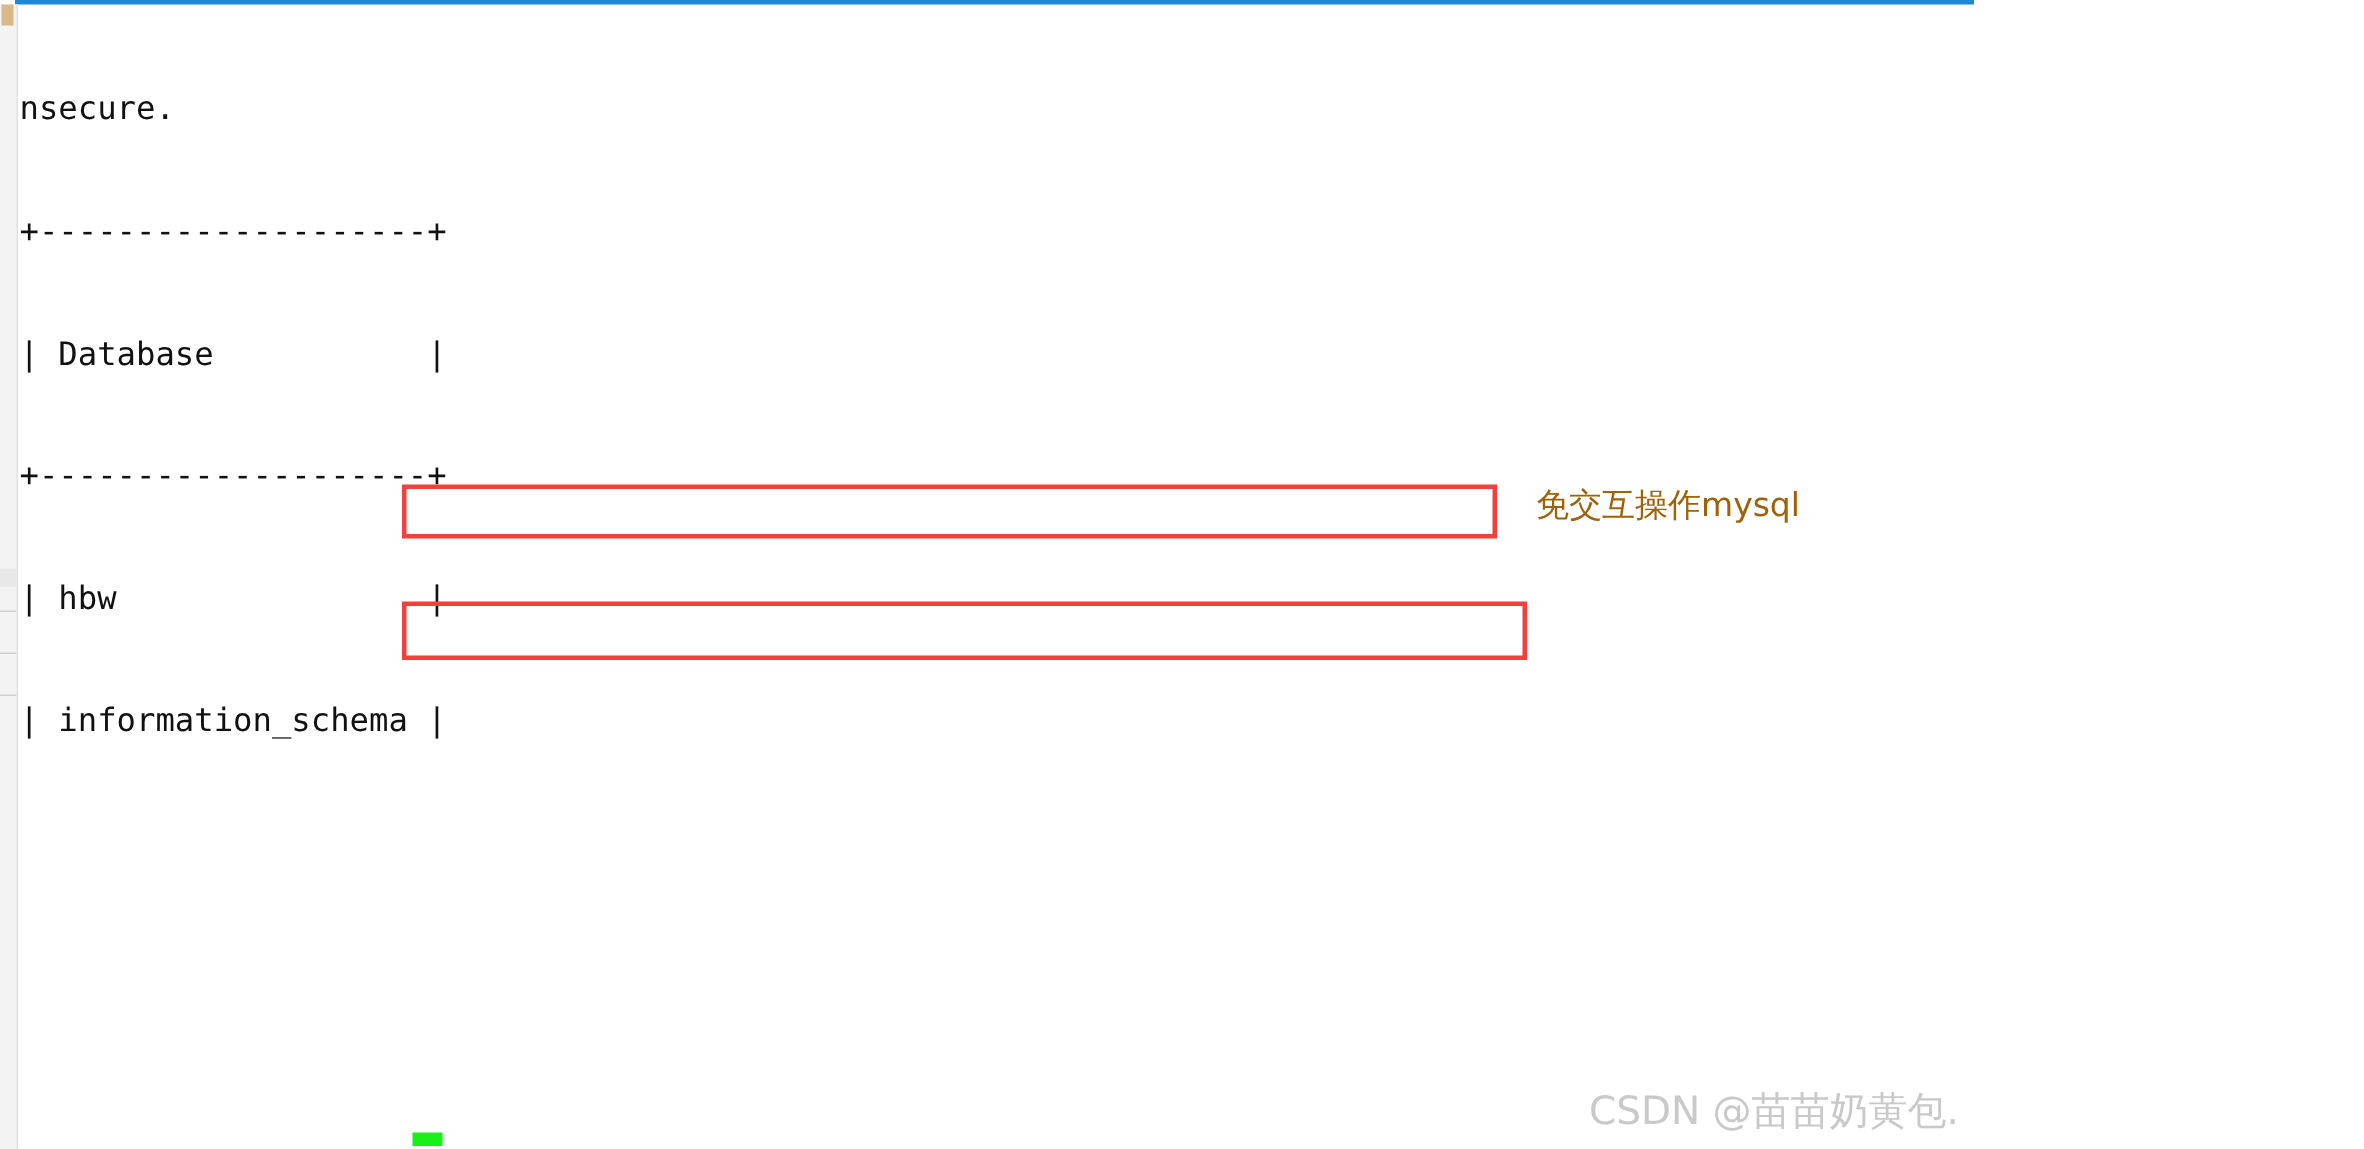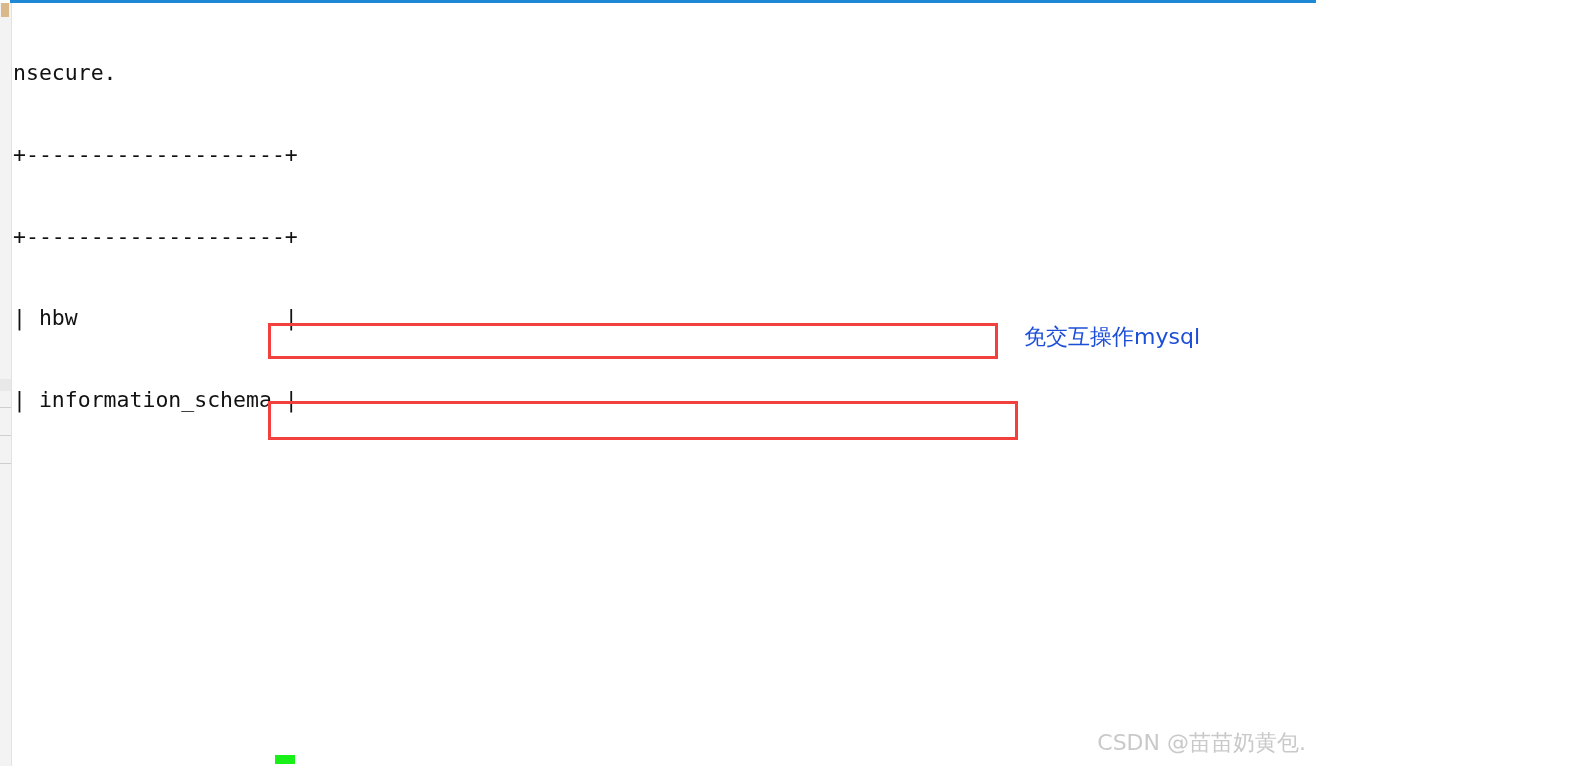--- a/index.html
+++ b/index.html
@@ -87,41 +87,41 @@
   #redbox-1 { left: 268px; top: 323px; width: 730px; height: 36px; }
   #redbox-2 { left: 268px; top: 401px; width: 750px; height: 39px; }
 
   
   .annotation {
     position: absolute;
     left: 1024px;
     top: 322px;
     font-family: "DejaVu Sans", "Liberation Sans", sans-serif;
     font-size: 22px;
-    color: #1d4ed8;
+    color: #a16207;
     white-space: nowrap;
   }
 
   
   .cursor-block {
     position: absolute;
     left: 275px;
     top: 755px;
     width: 20px;
     height: 9px;
     background: #18f018;
   }
 
   
   .watermark {
     position: absolute;
     right: 10px;
     bottom: 8px;
     font-family: "DejaVu Sans", "Liberation Sans", sans-serif;
-    font-size: 22px;
+    font-size: 26px;
     color: #c9c9c9;
     white-space: nowrap;
   }
 </style>
 </head>
 <body>
 
 <div id="screen">
 
   <div class="top-rule"></div>
@@ -130,20 +130,21 @@
     <div class="scroll-thumb"></div>
     <div class="gutter-block" style="top:376px;"></div>
     <div class="gutter-mark" style="top:404px;"></div>
     <div class="gutter-mark" style="top:432px;"></div>
     <div class="gutter-mark" style="top:460px;"></div>
   </div>
 
   <div class="term">
     <div class="line">nsecure.</div>
     <div class="line">+--------------------+</div>
+    <div class="line">| Database           |</div>
     <div class="line">+--------------------+</div>
     <div class="line">| hbw                |</div>
     <div class="line">| information_schema |</div>
     
     
     
 
     
 
     

